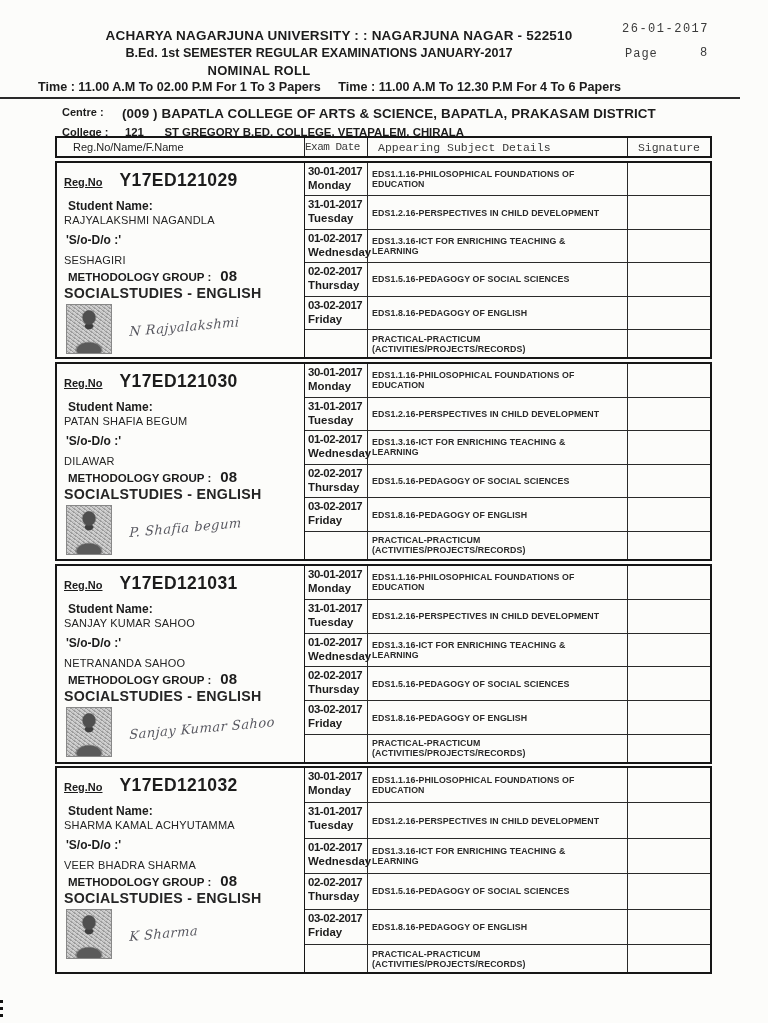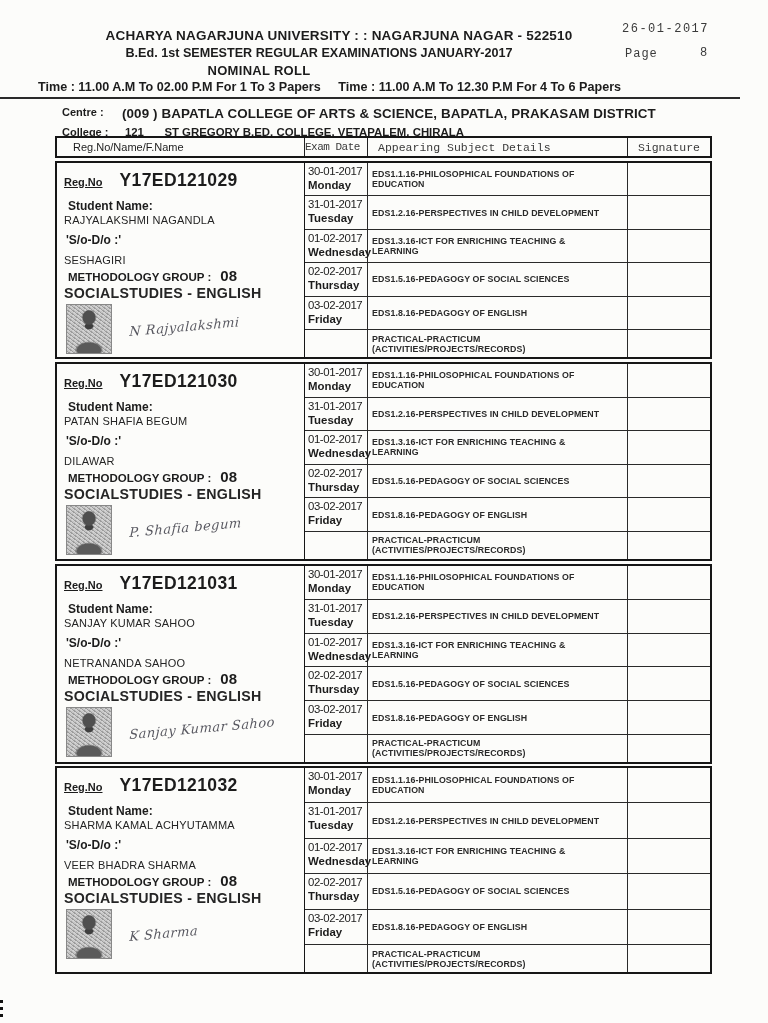--- a/index.html
+++ b/index.html
@@ -77,21 +77,21 @@
   }
   .handsig{position:absolute;top:154px;left:72px;width:160px;
     font-family:"DejaVu Serif", serif;font-style:italic;font-size:13px;
     color:#3c3c46;transform:rotate(-5deg) skewX(-7deg);letter-spacing:.5px;opacity:.85;}
   
   .sched{flex:1;display:flex;flex-direction:column;}
   .srow{flex:1;display:flex;border-bottom:1.6px solid #2a2a2a;box-sizing:border-box;}
   .srow.prac{flex:0 0 27px;border-bottom:none;}
   .dcell{width:63px;border-right:1.6px solid #2a2a2a;box-sizing:border-box;
     padding:2px 0 0 3px;}
-  .dcell .dt{font-weight:normal;font-size:11.4px;letter-spacing:-0.4px;white-space:nowrap;}
+  .dcell .dt{font-weight:bold;font-size:11.4px;letter-spacing:-0.4px;white-space:nowrap;}
   .dcell .dy{font-weight:bold;font-size:11.4px;margin-top:2px;}
   .scell{width:260px;border-right:1.6px solid #2a2a2a;box-sizing:border-box;
     display:flex;align-items:center;padding-left:4px;padding-right:16px;
     font-size:8.8px;font-weight:bold;letter-spacing:.1px;color:#2a2a2a;}
   .gcell{flex:1;}
   
   .artifact{position:absolute;left:0;top:1000px;width:3px;height:20px;
     background:repeating-linear-gradient(#111 0 3px, transparent 3px 7px);}
 </style>
 </head>

